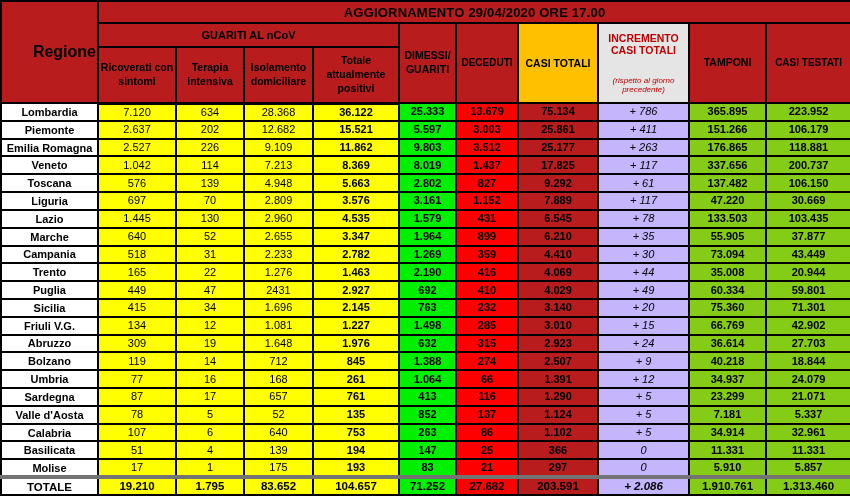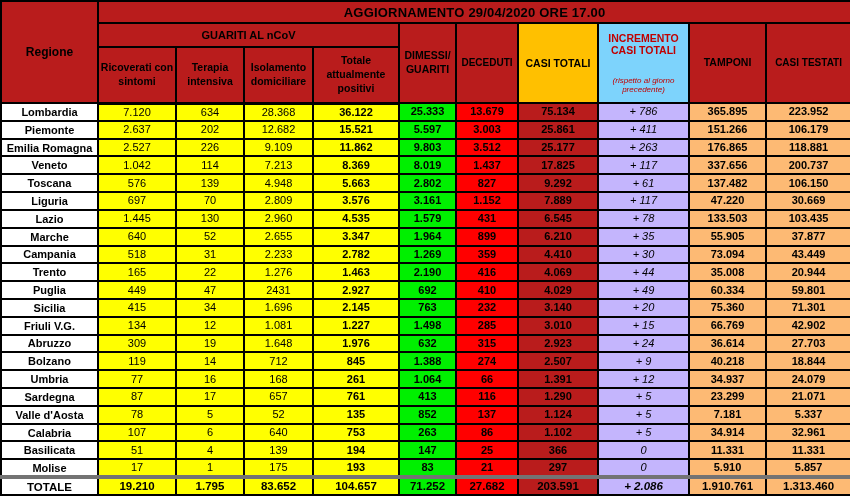--- a/index.html
+++ b/index.html
@@ -3,39 +3,39 @@
 <meta charset="utf-8">
 <style>
   html,body{margin:0;padding:0;background:#fff;}
   .screen{width:850px;height:496px;font-family:"Liberation Sans",sans-serif;box-sizing:border-box;}
   table{width:850px;height:496px;border-collapse:collapse;table-layout:fixed;}
   th,td{border:2px solid #000;text-align:center;vertical-align:middle;overflow:hidden;
         padding:0 1px;font-size:11px;color:#000;box-sizing:border-box;}
   
   thead th{background:#b91c1c;font-weight:bold;}
   .title-cell{font-size:13px;letter-spacing:.2px;}
-  .regione-cell{font-size:12px;}
+  .regione-cell{font-size:16px;text-align:right;}
   .group-cell{font-size:11px;}
   .subhead{font-size:10.5px;line-height:1.3;font-weight:bold;}
   .hdr-small{font-size:10px;line-height:1.25;}
   th.dimessi{white-space:pre-line;}
   th.casi-totali-h{background:#FFC000;font-size:10.5px;}
-  th.incremento-h{background:#7dd3fc;color:#C00000;font-size:10.5px;line-height:1.2;}
+  th.incremento-h{background:#e5e5e5;color:#C00000;font-size:10.5px;line-height:1.2;}
   .inc-note{display:block;font-style:italic;font-weight:normal;font-size:8px;color:#C00000;line-height:1.15;margin-top:19px;}
   thead tr.r1{height:22px;} thead tr.r2{height:24px;} thead tr.r3{height:56px;}
   
   tbody tr{height:17px;}
   tbody th.region{background:#FFFFFF;font-weight:bold;font-size:11px;}
   td{line-height:1;}
   .yellow{background:#FFFF00;}
   .green{background:#00F000;font-weight:bold;text-align:center;}
   .red{background:#FF0000;font-weight:bold;}
   .orange{background:#b91c1c;font-weight:bold;}
   .inc{background:#c4b5fd;font-style:italic;font-weight:normal;}
-  .gray{background:#fdba74;font-weight:bold;}
+  .gray{background:#84cc16;font-weight:bold;}
   .bold{font-weight:bold;}
   tr.total td,tr.total th{font-weight:bold;border-top:4px solid #737373;font-size:11.5px;}
   thead tr.r3 th{border-bottom:3px solid #000;}
   thead tr.r1 th,thead tr.r2 th.rs{border-bottom-width:2px;}
 </style>
 </head>
 <body>
 
 <div class="screen">
   <table>

